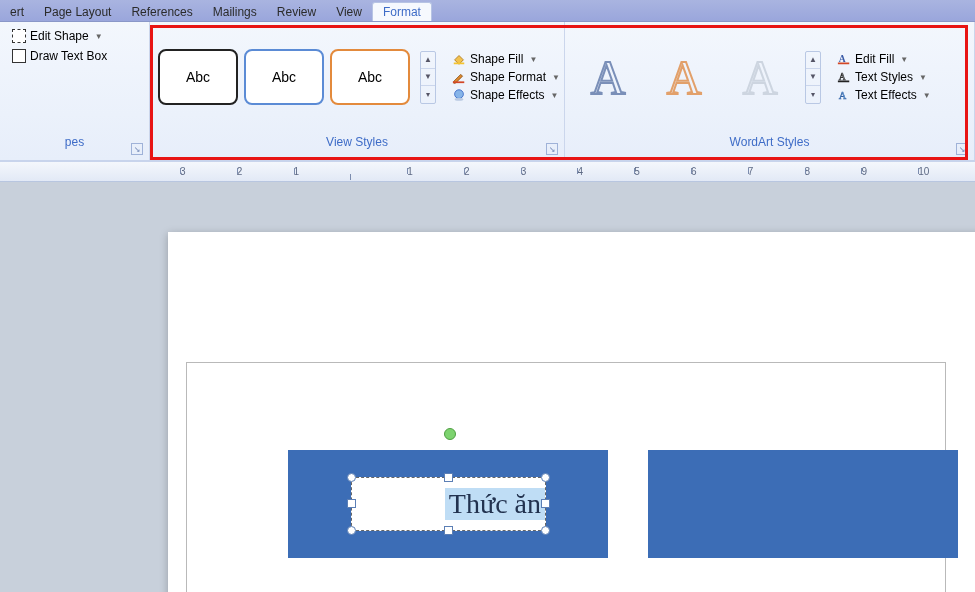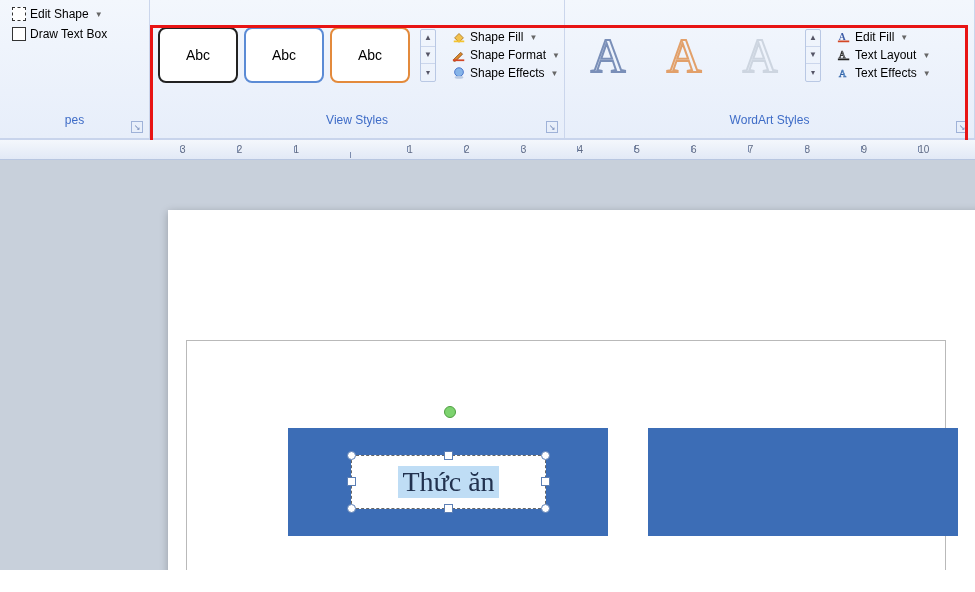--- a/index.html
+++ b/index.html
@@ -52,32 +52,41 @@
   .canvas-area { background:#C8D0DB; height:410px; position:relative; overflow:hidden; }
   .page { position:absolute; left:168px; top:50px; width:900px; height:560px; background:#fff; box-shadow:0 2px 8px rgba(0,0,0,.25); }
   .page-canvas { position:absolute; left:18px; top:130px; width:760px; height:260px; border:1px solid #B9B9B9; }
 
   .blue-shape { position:absolute; background:#3C6DB6; }
   .shape1 { left:120px; top:218px; width:320px; height:108px; }
   .shape2 { left:480px; top:218px; width:310px; height:108px; }
 
   .rot-handle { position:absolute; left:276px; top:196px; width:12px; height:12px; border-radius:50%; background:#7DD36F; border:1px solid #4F9F42; }
 
-  .textbox-sel { position:absolute; left:183px; top:245px; width:195px; height:54px; border:1px dashed #666; background:#fff; display:flex; align-items:center; justify-content:center; }
+  .textbox-sel { position:absolute; left:183px; top:245px; width:195px; height:54px; border:1px dashed #666; background:#fff; display:flex; align-items:center; justify-content:flex-end; }
   .textbox-sel .txt { font-family:"Times New Roman", serif; font-size:28px; color:#22324f; background:#BFDDF5; padding:0 4px; }
   .handle { position:absolute; width:9px; height:9px; background:#fff; border:1px solid #5C7FB5; border-radius:50%; }
   .h-sq { border-radius:0; }
 
   .wrapper { position:relative; width:975px; height:592px; }
 </style>
 </head>
 <body>
 
 <div class="wrapper">
 
+  <div class="tabstrip">
+    <div class="tab">ert</div>
+    <div class="tab">Page Layout</div>
+    <div class="tab">References</div>
+    <div class="tab">Mailings</div>
+    <div class="tab">Review</div>
+    <div class="tab">View</div>
+    <div class="tab active">Format</div>
+  </div>
 
   <div class="ribbon">
 
     <div class="group" style="width:150px">
       <div class="group-body" style="flex-direction:column; align-items:flex-start; gap:4px; ">
         <div class="small-btn">
           <span class="icon-editshape"></span>
           <span>Edit Shape</span>
           <span class="caret">▼</span>
         </div>
@@ -168,21 +177,21 @@
                 <rect x="1" y="12" width="13" height="2" fill="#D24726"></rect>
               </svg>
             <span>Edit Fill</span>
             <span class="caret">▼</span>
           </div>
           <div class="small-btn">
             <svg class="icon-textoutline" viewBox="0 0 16 16">
                 <text x="2" y="11" font-size="11" font-family="serif" fill="none" stroke="#333" stroke-width="0.8">A</text>
                 <rect x="1" y="12" width="13" height="2" fill="#222"></rect>
               </svg>
-            <span>Text Layout</span>
+            <span>Text Styles</span>
             <span class="caret">▼</span>
           </div>
           <div class="small-btn">
             <svg class="icon-texteffects" viewBox="0 0 16 16">
                 <text x="2" y="12" font-size="12" font-family="serif" fill="#6FA9E2" stroke="#2E5DA0" stroke-width="0.5">A</text>
               </svg>
             <span>Text Effects</span>
             <span class="caret">▼</span>
           </div>
         </div>

